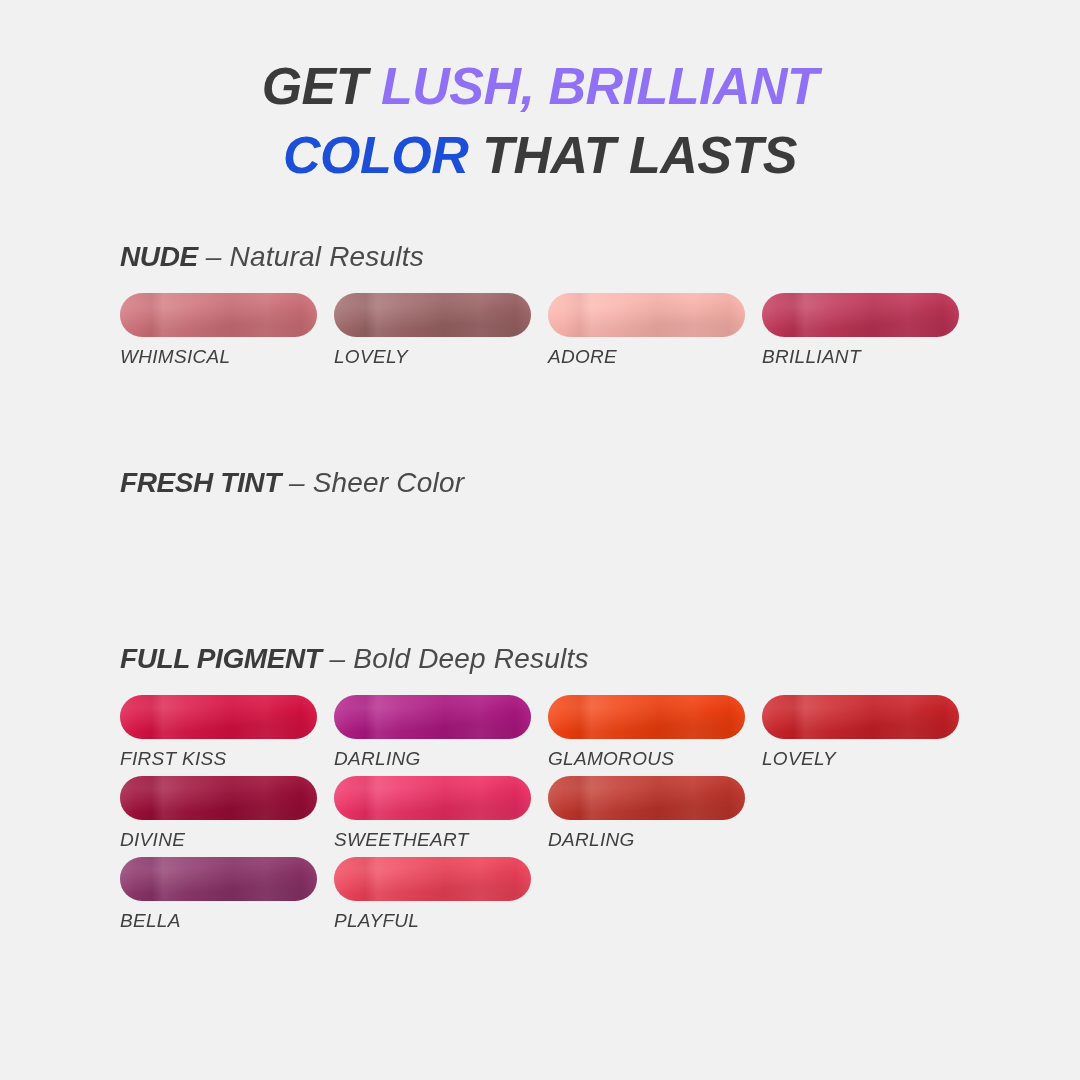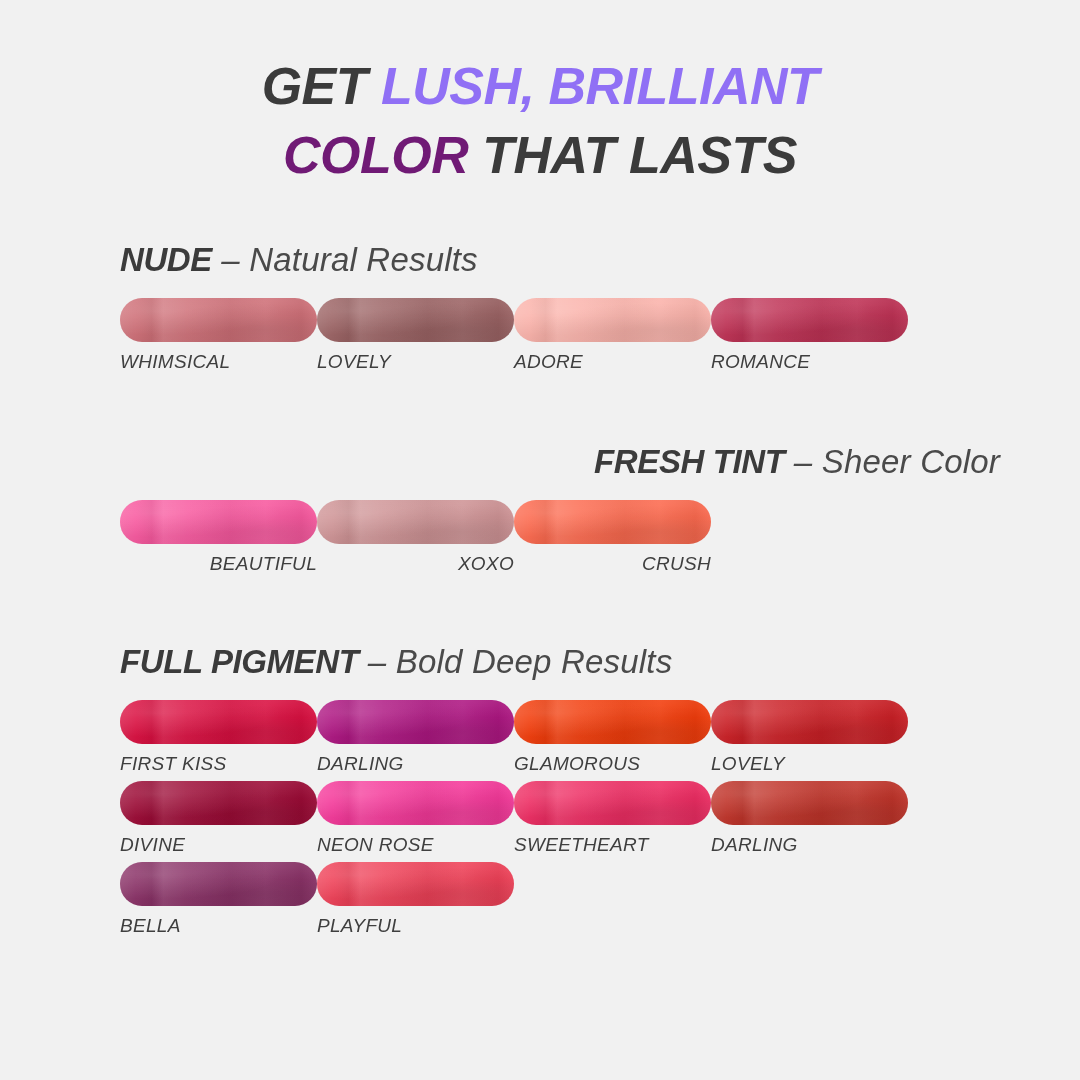--- a/index.html
+++ b/index.html
@@ -41,21 +41,21 @@
   .headline .accent { color: #9070f5; }
   .headline-line { display: block; white-space: nowrap; }
 
   
   .section {
     position: absolute;
     left: 120px;
     width: 880px;
   }
   .section-heading {
-    font-size: 33px;
+    font-size: 28px;
     line-height: 1;
     white-space: nowrap;
     margin-bottom: 22px;
     color: #3b3b3b;
     user-select: none;
   }
   .section-heading .cat {
     font-weight: bold;
     font-style: italic;
     letter-spacing: -0.4px;
@@ -63,20 +63,21 @@
   .section-heading .desc {
     font-style: italic;
     font-weight: 300;
     color: #4a4a4a;
     letter-spacing: 0.2px;
   }
 
   
   .swatch-row {
     display: flex;
+    gap: 17px;
     margin-bottom: 6px;
   }
   .swatch-cell {
     width: 197px;
     flex: 0 0 197px;
   }
   .swatch {
     position: relative;
     width: 197px;
     height: 44px;
@@ -123,63 +124,49 @@
     user-select: none;
   }
 </style>
 </head>
 <body style="background: rgb(241, 241, 241);">
 
 <div class="page">
 
   <div class="headline" style="color: rgb(59, 59, 59);">
     <span class="headline-line"><span>GET </span><span class="accent" style="color: rgb(144, 112, 245);">LUSH, BRILLIANT</span></span>
-    <span class="headline-line"><span class="accent" style="color: #701a75;">COLOR</span><span> THAT LASTS</span></span>
+    <span class="headline-line"><span class="accent" style="color: #1d4ed8;">COLOR</span><span> THAT LASTS</span></span>
   </div>
 
   <div class="section" style="top:243px;">
     <div class="section-heading"><span class="cat">NUDE</span><span class="desc"> <span>– Natural Results</span></span></div>
 
     <div class="swatch-row">
       <div class="swatch-cell">
         <div class="swatch" style="background-color: rgb(207, 112, 120);"></div>
         <div class="swatch-label">WHIMSICAL</div>
       </div>
       <div class="swatch-cell">
         <div class="swatch" style="background-color: rgb(156, 100, 101);"></div>
         <div class="swatch-label">LOVELY</div>
       </div>
       <div class="swatch-cell">
         <div class="swatch" style="background-color: rgb(251, 179, 171);"></div>
         <div class="swatch-label">ADORE</div>
       </div>
       <div class="swatch-cell">
         <div class="swatch" style="background-color: rgb(191, 50, 85);"></div>
-        <div class="swatch-label">ROMANCE</div>
-      </div>
-    </div>
-  </div>
-
-  <div class="section" style="top:445px;text-align:right;">
+        <div class="swatch-label">BRILLIANT</div>
+      </div>
+    </div>
+  </div>
+
+  <div class="section" style="top:469px;">
     <div class="section-heading"><span class="cat">FRESH TINT</span><span class="desc"> <span>– Sheer Color</span></span></div>
 
-    <div class="swatch-row">
-      <div class="swatch-cell">
-        <div class="swatch" style="background-color: rgb(248, 89, 159);"></div>
-        <div class="swatch-label">BEAUTIFUL</div>
-      </div>
-      <div class="swatch-cell">
-        <div class="swatch" style="background-color: rgb(207, 148, 150);"></div>
-        <div class="swatch-label">XOXO</div>
-      </div>
-      <div class="swatch-cell">
-        <div class="swatch" style="background-color: rgb(252, 106, 79);"></div>
-        <div class="swatch-label">CRUSH</div>
-      </div>
-    </div>
   </div>
 
   <div class="section" style="top:645px;">
     <div class="section-heading"><span class="cat">FULL PIGMENT</span><span class="desc"> <span>– Bold Deep Results</span></span></div>
 
     <div class="swatch-row">
       <div class="swatch-cell">
         <div class="swatch" style="background-color: rgb(218, 16, 65);"></div>
         <div class="swatch-label">FIRST KISS</div>
       </div>
@@ -196,24 +183,20 @@
         <div class="swatch-label">LOVELY</div>
       </div>
     </div>
 
     <div class="swatch-row">
       <div class="swatch-cell">
         <div class="swatch" style="background-color: rgb(156, 11, 54);"></div>
         <div class="swatch-label">DIVINE</div>
       </div>
       <div class="swatch-cell">
-        <div class="swatch" style="background-color: rgb(245, 57, 154);"></div>
-        <div class="swatch-label">NEON ROSE</div>
-      </div>
-      <div class="swatch-cell">
         <div class="swatch" style="background-color: rgb(238, 45, 99);"></div>
         <div class="swatch-label">SWEETHEART</div>
       </div>
       <div class="swatch-cell">
         <div class="swatch" style="background-color: rgb(192, 52, 42);"></div>
         <div class="swatch-label">DARLING</div>
       </div>
     </div>
 
     <div class="swatch-row">

